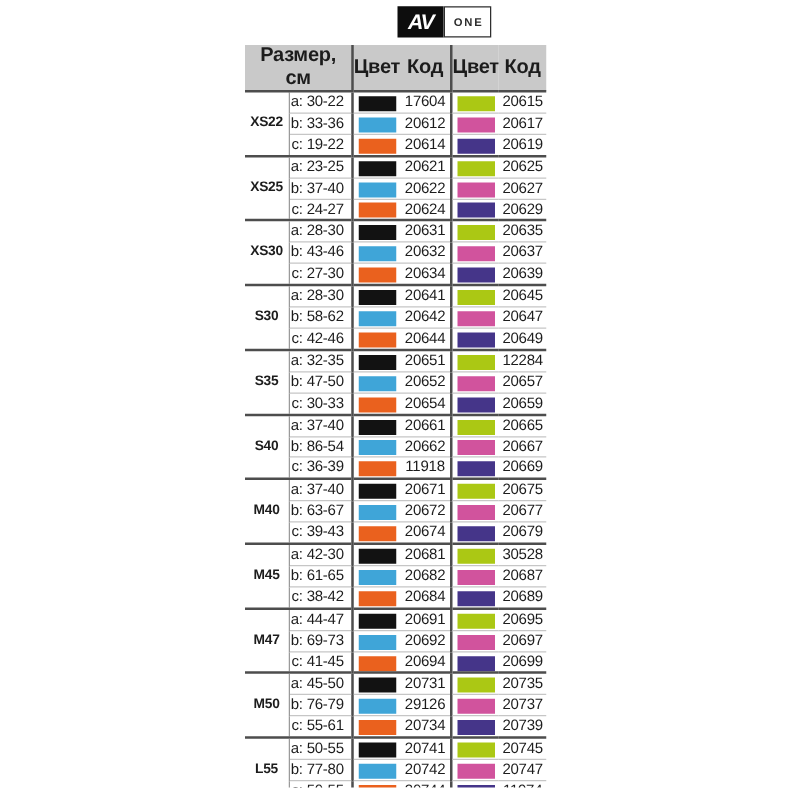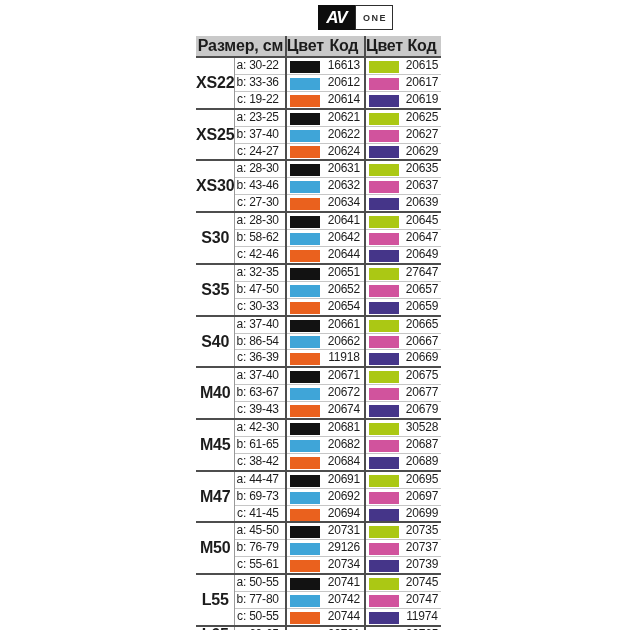--- a/index.html
+++ b/index.html
@@ -28,21 +28,21 @@
   col.c-code2{width:38px}
   th{
     background:#c9c9c9;height:20px;padding:0;font-size:16px;font-weight:700;
     letter-spacing:-0.2px;border-bottom:2px solid #4d4d4d;text-align:center;
   }
   th.v-thick{border-left:2px solid #4d4d4d;}
   td{
     height:15.9px;padding:0;font-size:12px;line-height:15.9px;
     letter-spacing:-0.2px;white-space:nowrap;
   }
-  td.size{font-weight:700;font-size:16px;text-align:center;vertical-align:middle;}
+  td.size{font-weight:700;font-size:11px;text-align:center;vertical-align:middle;}
   td.meas{text-align:right;padding-right:6px;border-left:1px solid #9a9a9a;}
   td.swc{border-left:2px solid #4d4d4d;}
   td.code{text-align:center;}
   .swatch{width:30px;height:12px;margin:2px auto 0 auto;}
   tr.g-top td{border-top:2px solid #4d4d4d;}
   tr.r-sep td{border-top:1px solid #c6c6c6;}
 </style>
 </head>
 <body>
 
@@ -69,21 +69,21 @@
       <th>Код</th>
     </tr>
   </thead>
   <tbody id="table-body">
       <tr>
         <td rowspan="3" class="size">XS22</td>
         <td class="meas">a: 30-22</td>
         <td class="swc">
           <div class="swatch" style="background: rgb(18, 18, 18);"></div>
         </td>
-        <td class="code">16613</td>
+        <td class="code">17604</td>
         <td class="swc">
           <div class="swatch" style="background: rgb(171, 200, 20);"></div>
         </td>
         <td class="code">20615</td>
       </tr>
       <tr class="r-sep">
         <td class="meas">b: 33-36</td>
         <td class="swc">
           <div class="swatch" style="background: rgb(63, 165, 216);"></div>
         </td>
@@ -209,21 +209,21 @@
       <tr class="g-top">
         <td rowspan="3" class="size">S35</td>
         <td class="meas">a: 32-35</td>
         <td class="swc">
           <div class="swatch" style="background: rgb(18, 18, 18);"></div>
         </td>
         <td class="code">20651</td>
         <td class="swc">
           <div class="swatch" style="background: rgb(171, 200, 20);"></div>
         </td>
-        <td class="code">27647</td>
+        <td class="code">12284</td>
       </tr>
       <tr class="r-sep">
         <td class="meas">b: 47-50</td>
         <td class="swc">
           <div class="swatch" style="background: rgb(63, 165, 216);"></div>
         </td>
         <td class="code">20652</td>
         <td class="swc">
           <div class="swatch" style="background: rgb(209, 83, 157);"></div>
         </td>

